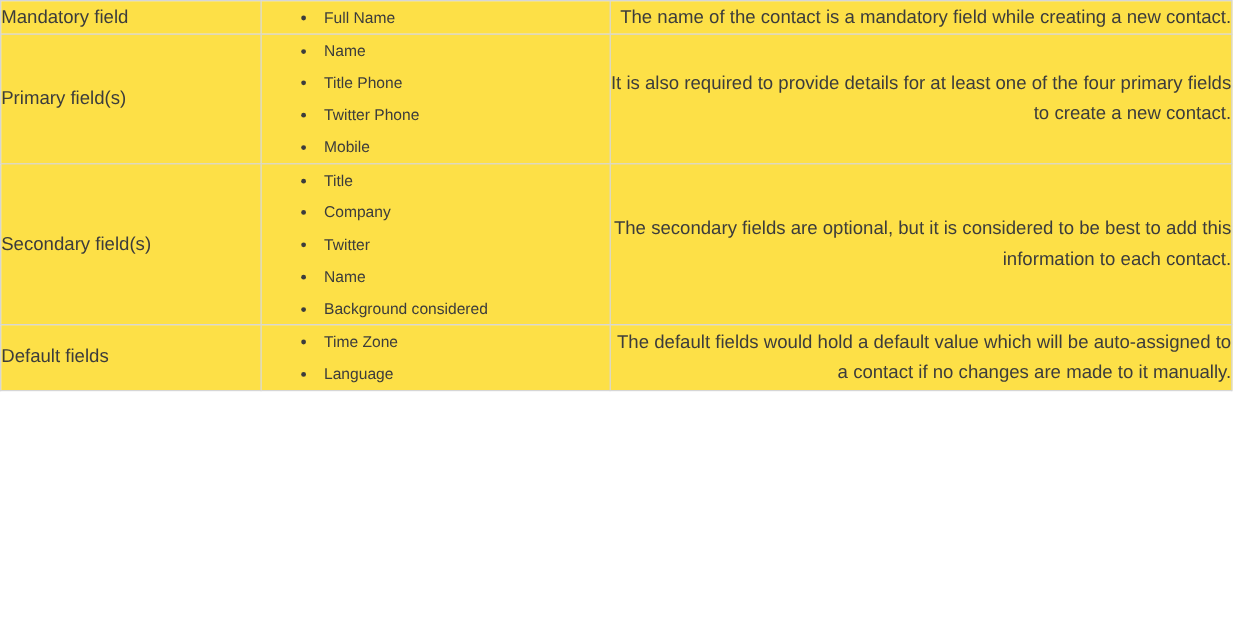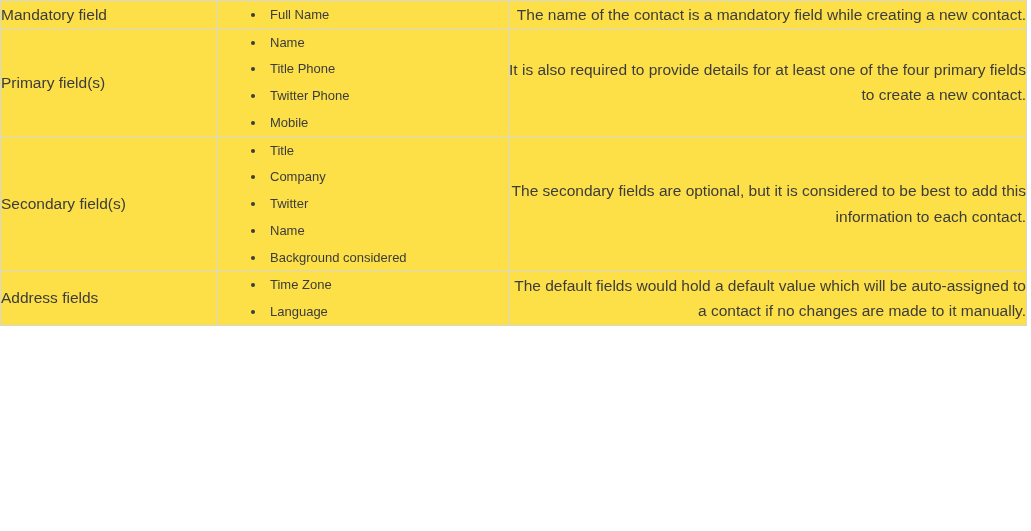--- a/index.html
+++ b/index.html
@@ -111,21 +111,21 @@
             <li>Name</li>
             <li>Background considered</li>
           </ul>
         </td>
         <td class="col-desc">
           <span class="desc-text">The secondary fields are optional, but it is considered to be best to add this information to each contact.</span>
         </td>
       </tr>
 
       <tr>
-        <td class="col-category">Address fields</td>
+        <td class="col-category">Default fields</td>
         <td class="col-items">
           <ul class="item-list">
             <li>Time Zone</li>
             <li>Language</li>
           </ul>
         </td>
         <td class="col-desc">
           <span class="desc-text">The default fields would hold a default value which will be auto-assigned to a contact if no changes are made to it manually.</span>
         </td>
       </tr>

